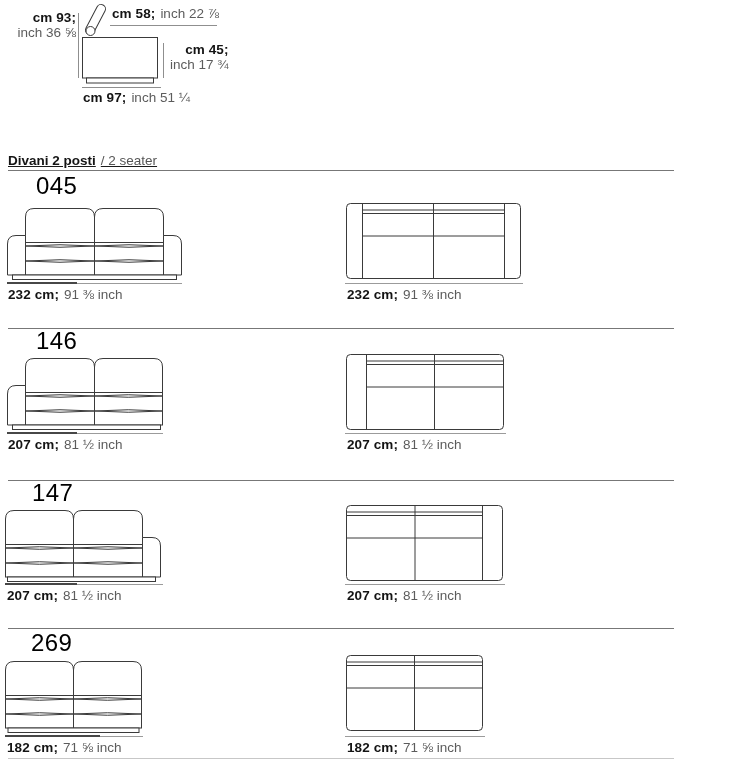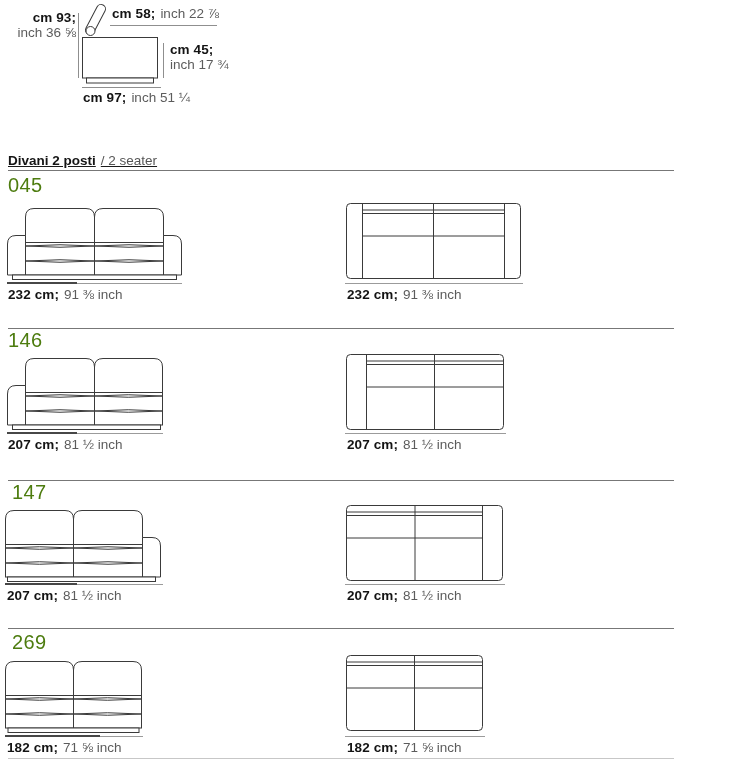--- a/index.html
+++ b/index.html
@@ -1,25 +1,25 @@
 <!DOCTYPE html>
 <html><head>
 <meta charset="utf-8">
 <style>
   html,body{margin:0;padding:0;background:#ffffff;}
   .page{
     position:relative;width:674px;height:762px;background:#ffffff;overflow:hidden;
     font-family:"Liberation Sans","DejaVu Sans",sans-serif;color:#1b1b1b;
   }
   .abs{position:absolute;}
-  .lbl{font-size:13.5px;line-height:15px;white-space:nowrap;}
+  .lbl{font-size:13.5px;line-height:15px;white-space:nowrap;text-align:right;}
   .cm{color:#141414;font-weight:700;letter-spacing:.1px;}
   .inch{color:#5c5c5c;font-weight:400;}
   .gap{margin-left:5px;}
-  .code{font-size:20px;line-height:21px;color:#4d7c0f;font-weight:400;letter-spacing:.4px;}
+  .code{font-size:24px;line-height:21px;color:#000000;font-weight:400;letter-spacing:.4px;margin-left:28px;}
   .rule{height:0;border-top:1px solid #777777;}
   .rule-light{height:0;border-top:1px solid #c7c7c7;}
   .dimline{height:0;border-top:1px solid #9b9b9b;}
   .dimdark{height:2px;background:#474747;}
   svg{display:block;overflow:visible;}
   .s{stroke:#3a3a3a;stroke-width:1;fill:none;}
   .f{fill:#ffffff;stroke:#3a3a3a;stroke-width:1;}
   .dim{stroke:#8f8f8f;stroke-width:1;fill:none;}
   .hdr-strong{font-weight:700;color:#151515;}
   .hdr-light{font-weight:400;color:#555555;}
@@ -129,21 +129,21 @@
   <div class="abs dimdark" style="left:7px;top:432px;width:70px;"></div>
   <div class="abs lbl" style="left:8px;top:437px;">
     <span class="cm">207 cm;</span><span class="inch gap">81 ½ inch</span>
   </div>
   <div class="abs dimline" style="left:345px;top:433px;width:161px;"></div>
   <div class="abs lbl" style="left:347px;top:437px;">
     <span class="cm">207 cm;</span><span class="inch gap">81 ½ inch</span>
   </div>
 
   <div class="abs rule" style="left:8px;top:480px;width:714px;"></div>
-  <div class="abs code" style="left:12px;top:482px;text-align:right;">147</div>
+  <div class="abs code" style="left:4px;top:482px;text-align:right;">147</div>
 
   <svg class="abs" style="left:5px;top:502px;" width="156" height="80" viewBox="0 0 156 80">
     <path class="f" d="M0.5,62 V17 Q0.5,8.5 9,8.5 H60 Q68.5,8.5 68.5,17 V62 Z"></path>
     <path class="f" d="M68.5,62 V17 Q68.5,8.5 77,8.5 H129 Q137.5,8.5 137.5,17 V62 Z"></path>
     <path class="f" d="M137.5,75 H155.5 V44 Q155.5,35.5 147,35.5 H137.5 Z"></path>
     <rect class="f" x="0.5" y="42.5" width="137" height="32.5"></rect>
     <path class="s" d="M0.5,46 Q34.5,43.5 68.5,46 Q34.5,48.5 0.5,46 Z M68.5,46 Q103,43.5 137.5,46 Q103,48.5 68.5,46 Z"></path>
     <path class="s" d="M0.5,61 Q34.5,58.5 68.5,61 Q34.5,63.5 0.5,61 Z M68.5,61 Q103,58.5 137.5,61 Q103,63.5 68.5,61 Z"></path>
     <line class="s" x1="68.5" y1="42.5" x2="68.5" y2="75"></line>
     <rect class="f" x="2.5" y="75" width="148" height="4.5"></rect>
@@ -162,21 +162,21 @@
   <div class="abs dimdark" style="left:5px;top:583px;width:72px;"></div>
   <div class="abs lbl" style="left:7px;top:588px;">
     <span class="cm">207 cm;</span><span class="inch gap">81 ½ inch</span>
   </div>
   <div class="abs dimline" style="left:345px;top:584px;width:160px;"></div>
   <div class="abs lbl" style="left:347px;top:588px;">
     <span class="cm">207 cm;</span><span class="inch gap">81 ½ inch</span>
   </div>
 
   <div class="abs rule" style="left:8px;top:628px;width:714px;"></div>
-  <div class="abs code" style="left:12px;top:632px;">269</div>
+  <div class="abs code" style="left:3px;top:632px;">269</div>
 
   <svg class="abs" style="left:5px;top:653px;" width="137" height="80" viewBox="0 0 137 80">
     <path class="f" d="M0.5,62 V17 Q0.5,8.5 9,8.5 H60 Q68.5,8.5 68.5,17 V62 Z"></path>
     <path class="f" d="M68.5,62 V17 Q68.5,8.5 77,8.5 H128 Q136.5,8.5 136.5,17 V62 Z"></path>
     <rect class="f" x="0.5" y="42.5" width="136" height="32.5"></rect>
     <path class="s" d="M0.5,46 Q34.5,43.5 68.5,46 Q34.5,48.5 0.5,46 Z M68.5,46 Q102.5,43.5 136.5,46 Q102.5,48.5 68.5,46 Z"></path>
     <path class="s" d="M0.5,61 Q34.5,58.5 68.5,61 Q34.5,63.5 0.5,61 Z M68.5,61 Q102.5,58.5 136.5,61 Q102.5,63.5 68.5,61 Z"></path>
     <line class="s" x1="68.5" y1="42.5" x2="68.5" y2="75"></line>
     <rect class="f" x="3" y="75" width="131" height="4.5"></rect>
   </svg>

